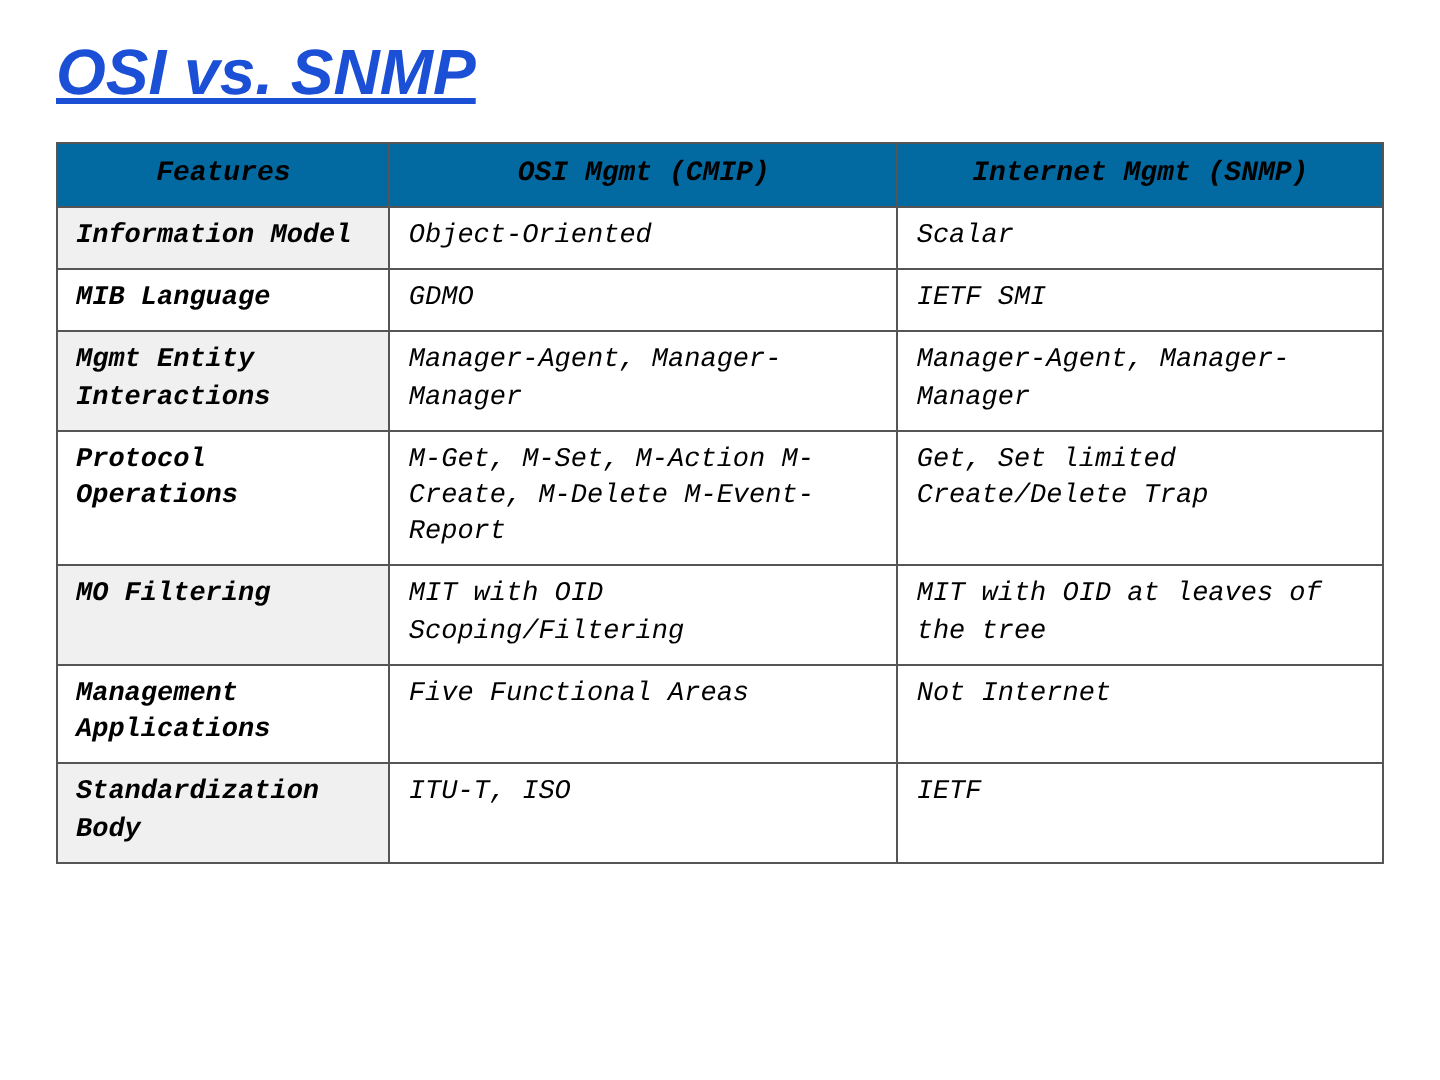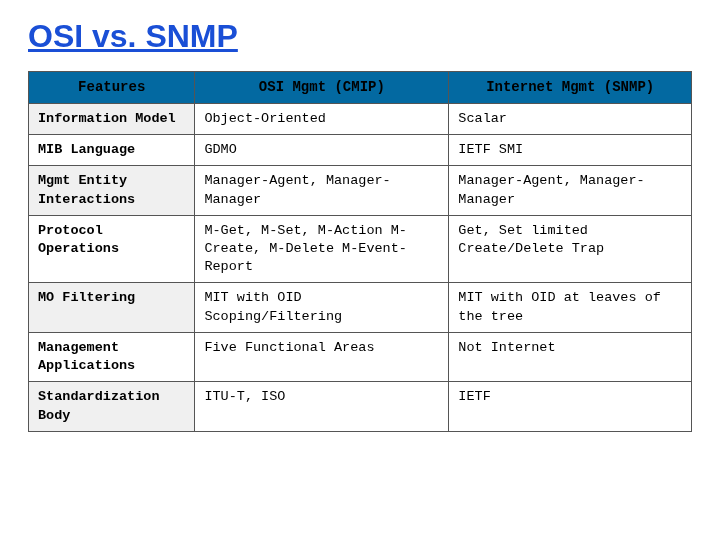--- a/index.html
+++ b/index.html
@@ -5,20 +5,21 @@
     * { margin: 0; padding: 0; box-sizing: border-box; }
     body {
       width: 720px;
       height: 540px;
       background: #ffffff;
       font-family: 'Courier New', Courier, monospace;
       overflow: hidden;
     }
     .page {
       padding: 18px 28px 10px 28px;
+      font-style: italic;
     }
     .title {
       font-size: 32px;
       font-weight: bold;
       color: #1a4fd6;
       text-decoration: underline;
       margin-bottom: 16px;
       font-family: Arial, sans-serif;
     }
     table {

